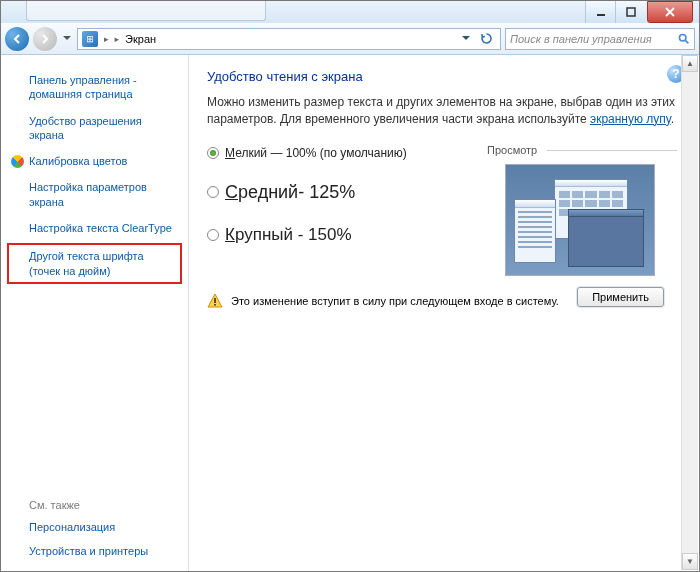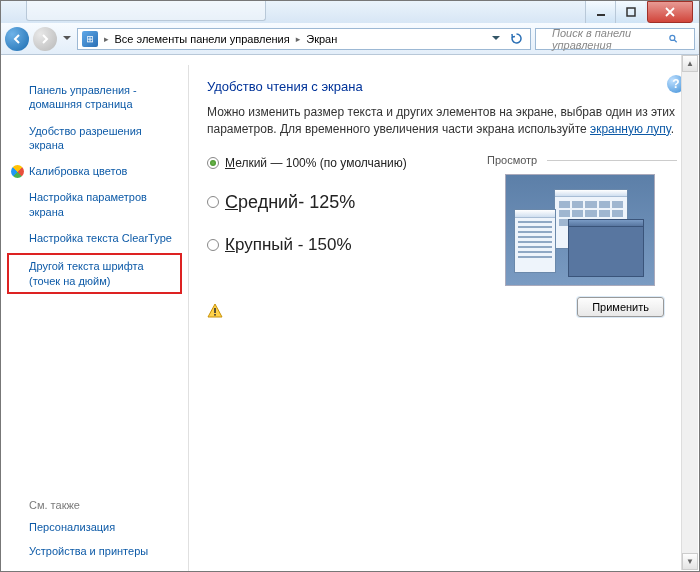--- a/index.html
+++ b/index.html
@@ -17,23 +17,23 @@
   .navarrow.disabled { background: radial-gradient(circle at 30% 30%, #e8e8e8, #b8b8b8); }
   .navarrow svg { width: 12px; height: 12px; fill: #fff; }
   .dd { width: 12px; display:flex; align-items:center; justify-content:center; }
   .addrbox { flex: 1; height: 22px; background: #fff; border: 1px solid #9cb8d4; display: flex; align-items: center; padding: 0 4px; gap: 6px; }
   .addricon { width:16px; height:16px; background:linear-gradient(135deg,#5fa8e8,#2a6fb5); border-radius:2px; display:flex; align-items:center; justify-content:center; }
   .addricon span{ font-size:9px; color:#fff;}
   .bcitem { color: #000; }
   .bcsep { color: #666; font-size: 9px; }
   .addrbtns { display:flex; margin-left:auto; }
   .addrbtn { width:20px; height:20px; display:flex; align-items:center; justify-content:center; color:#356; }
-  .searchbox { width: 160px; height: 22px; background: #fff; border: 1px solid #9cb8d4; display: flex; align-items: center; padding: 0 16px; gap: 8px; color: #888; font-style: italic; }
+  .searchbox { width: 190px; height: 22px; background: #fff; border: 1px solid #9cb8d4; display: flex; align-items: center; padding: 0 4px; gap: 8px; color: #888; font-style: italic; }
   .searchbox svg { width:13px; height:13px; fill:none; stroke:#4a8bd0; stroke-width:2; margin-left:auto;}
-  .content { flex: 1; display: flex; overflow: hidden; margin-top: 10px; }
+  .content { flex: 1; display: flex; overflow: hidden; }
   .sidebar { width: 188px; background: #fff; border-right: 1px solid #e0e0e0; display: flex; flex-direction: column; padding: 12px 0 8px 0; }
   .sblink { color: #0d5aa7; padding: 6px 14px 6px 28px; cursor: pointer; position: relative; line-height: 1.3; }
   .sblink.icon::before { content:''; position:absolute; left:10px; top:7px; width:13px; height:13px; border-radius:50%; background: conic-gradient(from 45deg, #e8503c 0 90deg, #4caf50 90deg 180deg, #2196f3 180deg 270deg, #ffc107 270deg 360deg); }
   .sblink.highlighted { border: 2px solid #d22; margin: 2px 6px; padding: 4px 8px 4px 20px; }
   .sbspacer { flex: 1; }
   .sbfooter { padding: 4px 14px 4px 28px; color: #7a7a7a; }
   .sbfootlink { padding: 6px 14px 6px 28px; color: #0d5aa7; cursor:pointer; }
   .main { flex: 1; padding: 14px 18px 14px 18px; position: relative; overflow:hidden;}
   .helpbtn { position:absolute; top:10px; right:14px; width:18px; height:18px; border-radius:50%; background:radial-gradient(circle at 30% 30%, #bfe0ff, #3a8cd6); color:#fff; display:flex; align-items:center; justify-content:center; font-weight:bold; font-size:12px; cursor:pointer;}
   .heading { color: #003399; font-size: 13px; margin-bottom: 10px; }
@@ -106,21 +106,20 @@
     <div class="dd">
         <svg width="8" height="5" viewBox="0 0 8 5">
           <path d="M0 0 L4 4 L8 0" fill="#555"></path>
         </svg>
       </div>
     <div class="addrbox">
       <div class="addricon">
           <span>⊞</span>
         </div>
       <span class="bcsep">▸</span>
-      <span class="bcitem">Все элементы панели управления</span>
       <span class="bcsep">▸</span>
       <span class="bcitem">Экран</span>
       <div class="addrbtns">
         <div class="addrbtn">
             <svg width="8" height="5" viewBox="0 0 8 5">
               <path d="M0 0 L4 4 L8 0" fill="#356"></path>
             </svg>
           </div>
         <div class="addrbtn">
             <svg width="13" height="13" viewBox="0 0 13 13">
@@ -215,20 +214,21 @@
           </div>
         </div>
       </div>
 
       <div class="warnrow">
         <span class="warnicon"><svg viewBox="0 0 16 16">
               <path d="M8 1 L15 14 L1 14 Z" fill="#ffd24a" stroke="#c8920a"></path>
               <rect x="7.2" y="5" width="1.6" height="5" fill="#333"></rect>
               <rect x="7.2" y="11" width="1.6" height="1.6" fill="#333"></rect>
             </svg></span>
+        <span>Это изменение вступит в силу при следующем входе в систему.</span>
       </div>
       <button class="applybtn">Применить</button>
     </div>
   </div>
 
   <div class="scrollbar">
     <div class="sbarrow">▲</div>
     <div class="sbarrow bot">▼</div>
   </div>
 

